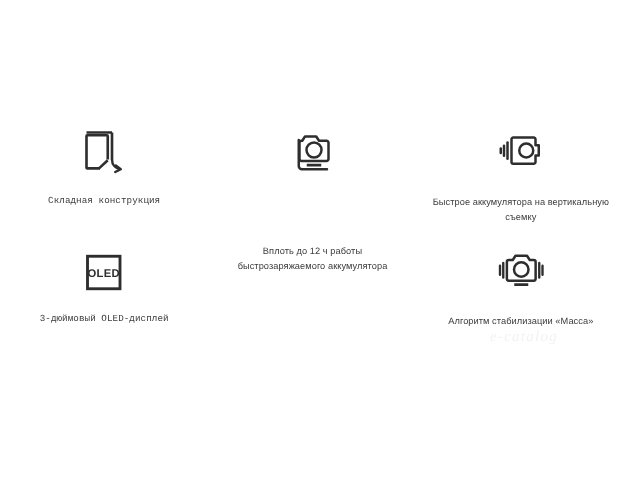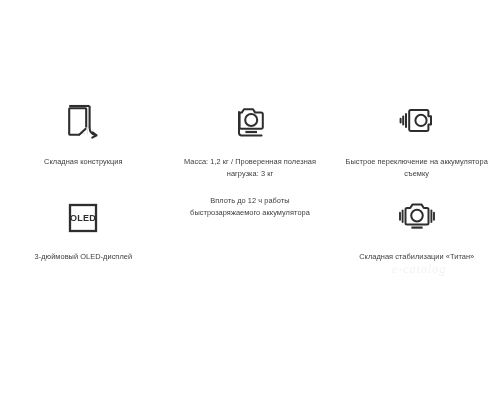--- a/index.html
+++ b/index.html
@@ -51,20 +51,21 @@
     line-height: 11.5px;
     color: #3c3c3c;
     text-align: center;
     letter-spacing: 0.05px;
     max-width: 152px;
   }
 
   
   .col-1 .feature-label {
     text-align: left;
+    font-family: Liberation Mono, monospace;
   }
 
   .oled-text {
     font-family: "Liberation Sans", sans-serif;
     font-size: 9px;
     font-weight: 700;
     fill: #2e2e2e;
     letter-spacing: 0.2px;
   }
 
@@ -112,34 +113,33 @@
 
   <div class="feature-cell col-2">
     <div class="feature-icon">
       <svg width="38" height="40" viewBox="0 0 38 40" fill="none" xmlns="http://www.w3.org/2000/svg">
         <path d="M13.0 6.2 H22.0 L24.2 9.6 H30.2 A1.6 1.6 0 0 1 31.8 11.2 V24.2 A1.6 1.6 0 0 1 30.2 25.8 H10.2 A1.6 1.6 0 0 1 8.6 24.2 V11.2 A1.6 1.6 0 0 1 10.2 9.6 H10.8 L13.0 6.2 Z" stroke="#2e2e2e" stroke-width="2.0" fill="none" stroke-linejoin="round"></path>
         <circle cx="20.2" cy="17.0" r="6.0" stroke="#2e2e2e" stroke-width="2.0" fill="none"></circle>
         <path d="M14.4 29.0 H26.0" stroke="#2e2e2e" stroke-width="2.2" stroke-linecap="butt"></path>
         <path d="M8.0 9.0 V29.8 A2.6 2.6 0 0 0 10.6 32.4 H30.6" stroke="#2e2e2e" stroke-width="2.0" fill="none" stroke-linejoin="round" stroke-linecap="round"></path>
       </svg>
     </div>
-    <div class="feature-label">Масса: 1,2 кг / Проверенная полезная нагрузка: 3 кг</div>
   </div>
 
   <div class="feature-cell col-3">
     <div class="feature-icon">
       <svg width="38" height="40" viewBox="0 0 38 40" fill="none" xmlns="http://www.w3.org/2000/svg">
         <path d="M12.6 7.0 H29.0 A1.4 1.4 0 0 1 30.4 8.4 V13.2 H33.0 V21.4 H30.4 V26.6 A1.4 1.4 0 0 1 29.0 28.0 H12.6 A1.4 1.4 0 0 1 11.2 26.6 V8.4 A1.4 1.4 0 0 1 12.6 7.0 Z" stroke="#2e2e2e" stroke-width="2.0" fill="none" stroke-linejoin="round"></path>
         <circle cx="23.0" cy="17.4" r="5.6" stroke="#2e2e2e" stroke-width="2.0" fill="none"></circle>
         <path d="M8.0 11.0 V24.0" stroke="#2e2e2e" stroke-width="2.0" stroke-linecap="round"></path>
         <path d="M5.2 13.6 V21.6" stroke="#2e2e2e" stroke-width="2.0" stroke-linecap="round"></path>
         <path d="M2.6 15.8 V19.4" stroke="#2e2e2e" stroke-width="2.0" stroke-linecap="round"></path>
       </svg>
     </div>
-    <div class="feature-label">Быстрое переключение на аккумулятора съемку</div>
+    <div class="feature-label">Быстрое аккумулятора на вертикальную съемку</div>
   </div>
 
   <div class="feature-cell col-1">
     <div class="feature-icon">
       <svg width="34" height="36" viewBox="0 0 34 36" fill="none" xmlns="http://www.w3.org/2000/svg">
         <rect x="4.0" y="5.0" width="26.0" height="26.0" stroke="#2e2e2e" stroke-width="2.3" fill="none"></rect>
         <text class="oled-text" x="17.0" y="21.4" text-anchor="middle">OLED</text>
       </svg>
     </div>
     <div class="feature-label">3-дюймовый OLED-дисплей</div>
@@ -154,18 +154,18 @@
       <svg width="40" height="38" viewBox="0 0 40 38" fill="none" xmlns="http://www.w3.org/2000/svg">
         <path d="M15.4 5.6 H24.6 L26.8 9.0 H30.0 A1.5 1.5 0 0 1 31.5 10.5 V24.0 A1.5 1.5 0 0 1 30.0 25.5 H10.0 A1.5 1.5 0 0 1 8.5 24.0 V10.5 A1.5 1.5 0 0 1 10.0 9.0 H13.2 L15.4 5.6 Z" stroke="#2e2e2e" stroke-width="2.0" fill="none" stroke-linejoin="round"></path>
         <circle cx="20.0" cy="16.6" r="5.8" stroke="#2e2e2e" stroke-width="2.0" fill="none"></circle>
         <path d="M14.4 28.6 H25.6" stroke="#2e2e2e" stroke-width="2.2" stroke-linecap="butt"></path>
         <path d="M5.6 11.4 V23.0" stroke="#2e2e2e" stroke-width="1.9" stroke-linecap="round"></path>
         <path d="M3.0 13.6 V20.8" stroke="#2e2e2e" stroke-width="1.9" stroke-linecap="round"></path>
         <path d="M34.4 11.4 V23.0" stroke="#2e2e2e" stroke-width="1.9" stroke-linecap="round"></path>
         <path d="M37.0 13.6 V20.8" stroke="#2e2e2e" stroke-width="1.9" stroke-linecap="round"></path>
       </svg>
     </div>
-    <div class="feature-label">Складная стабилизации «Титан»</div>
+    <div class="feature-label">Алгоритм стабилизации «Масса»</div>
   </div>
 
 </div>
 
 <div id="watermark">e-catalog</div>
 
 </body></html>

